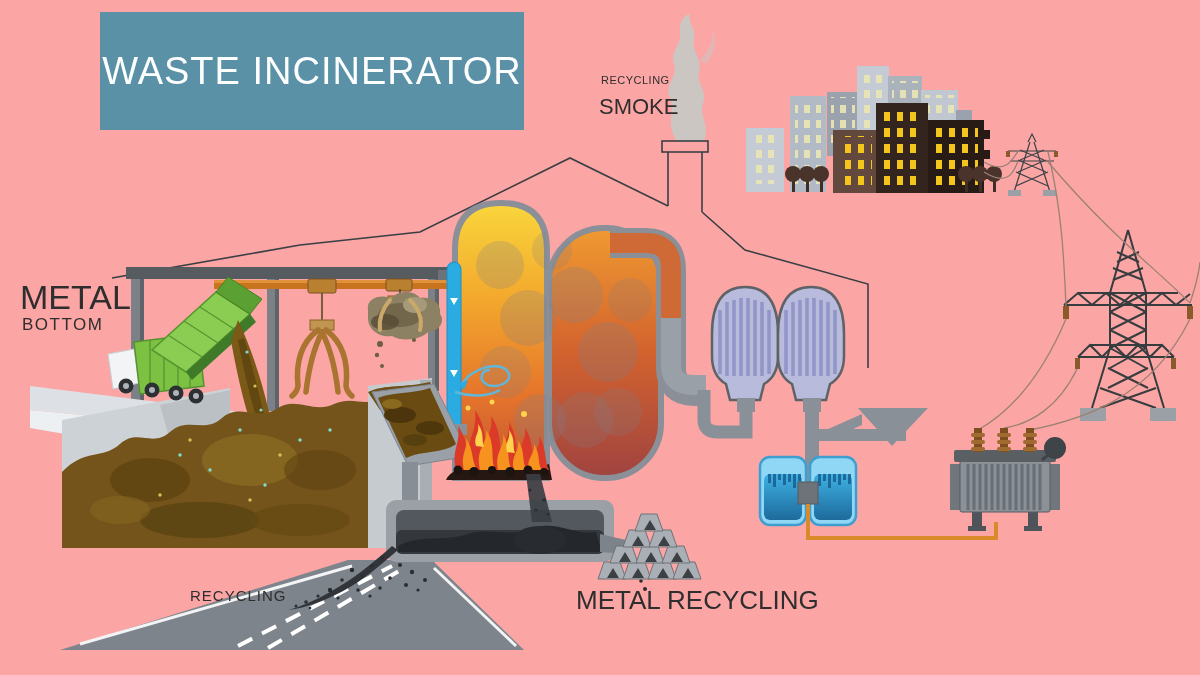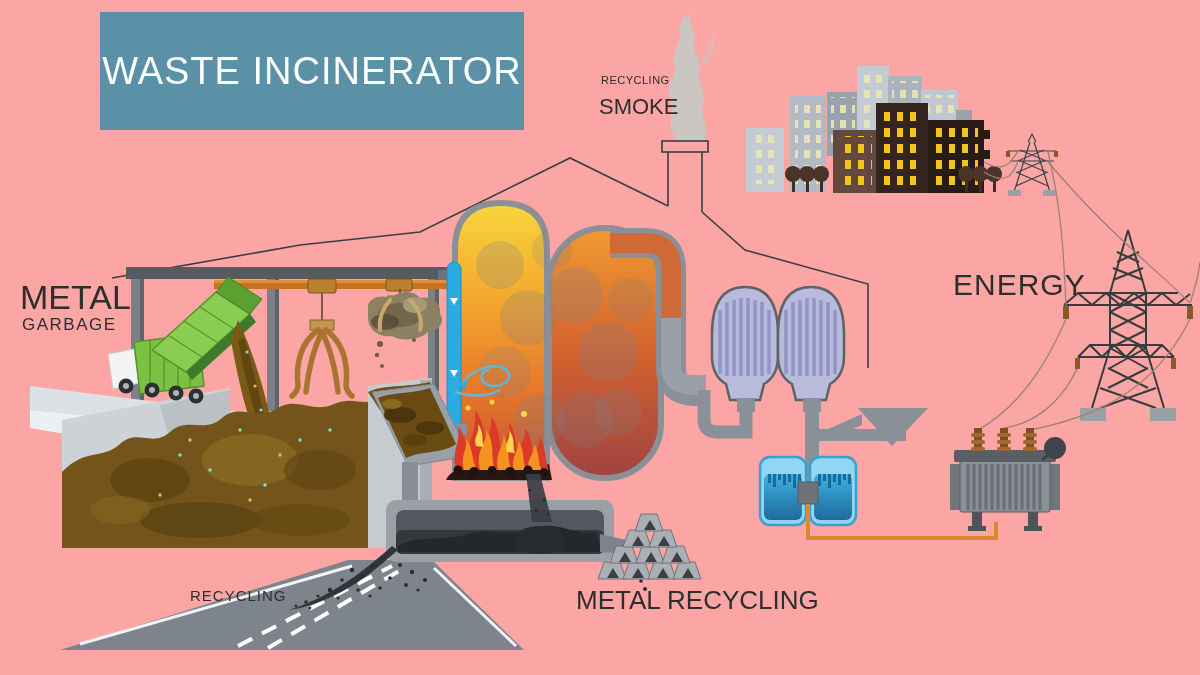--- a/index.html
+++ b/index.html
@@ -503,18 +503,17 @@
   </g>
 </svg>
 
 <div id="title-box">
   <div id="title-main">WASTE INCINERATOR</div>
 </div>
 
 <div class="lbl" id="lbl-nontoxic">RECYCLING</div>
 <div class="lbl" id="lbl-smoke">SMOKE</div>
 <div class="lbl" id="lbl-west">METAL</div>
-<div class="lbl" id="lbl-west-sub">GARBAGE</div>
-<div class="lbl" id="lbl-energy">ENERGY</div>
+<div class="lbl" id="lbl-west-sub">BOTTOM</div>
 <div class="lbl" id="lbl-bottom-ash-sub">RECYCLING</div>
 <div class="lbl" id="lbl-metal">METAL RECYCLING</div>
 
 </div>
 
 </body></html>

